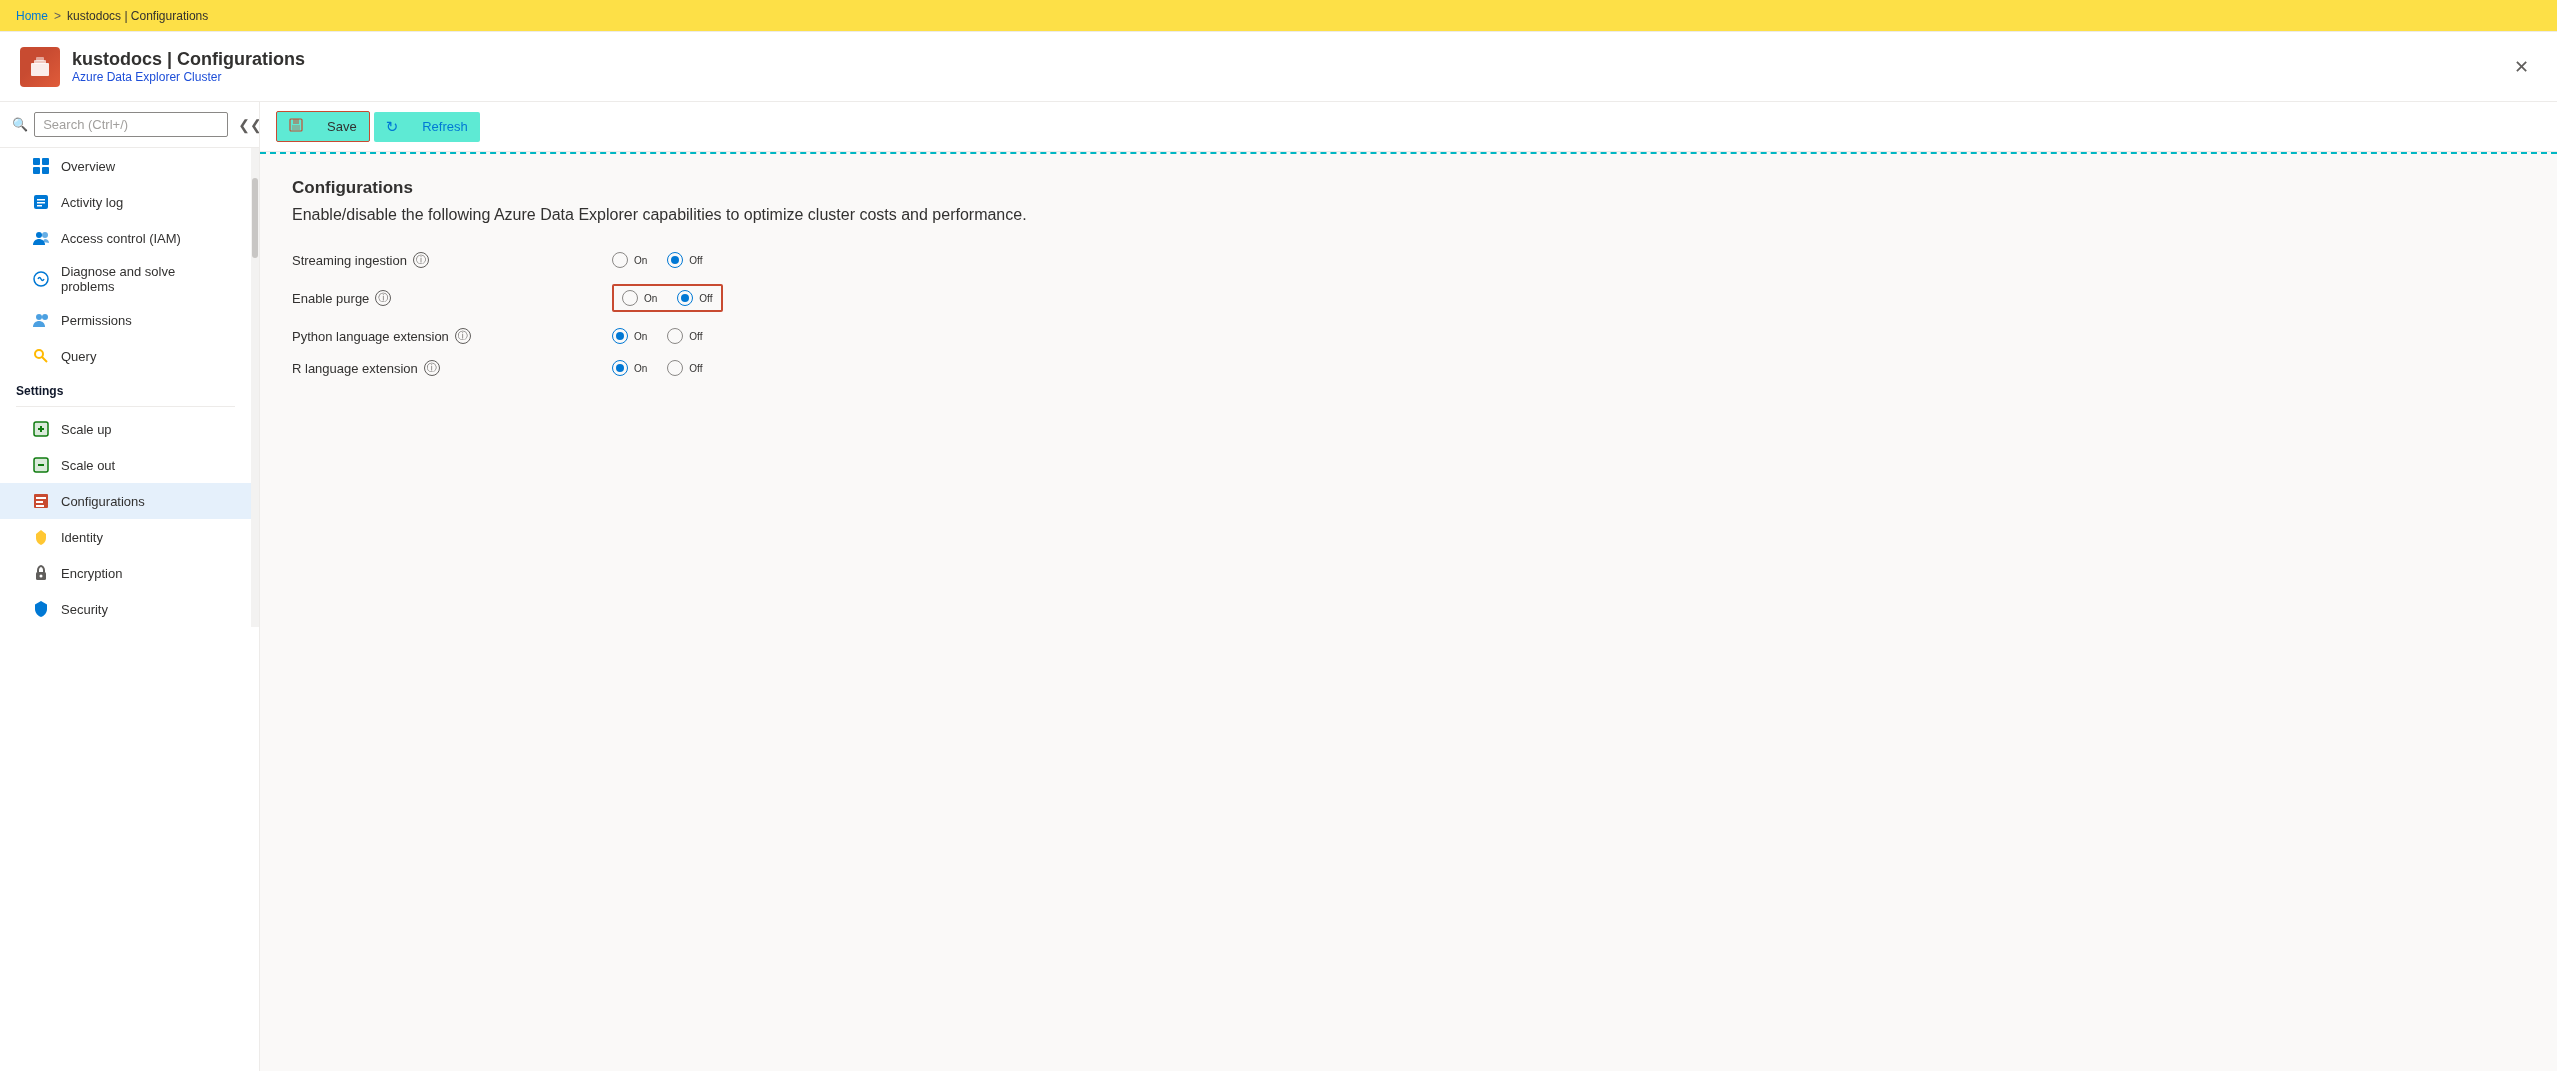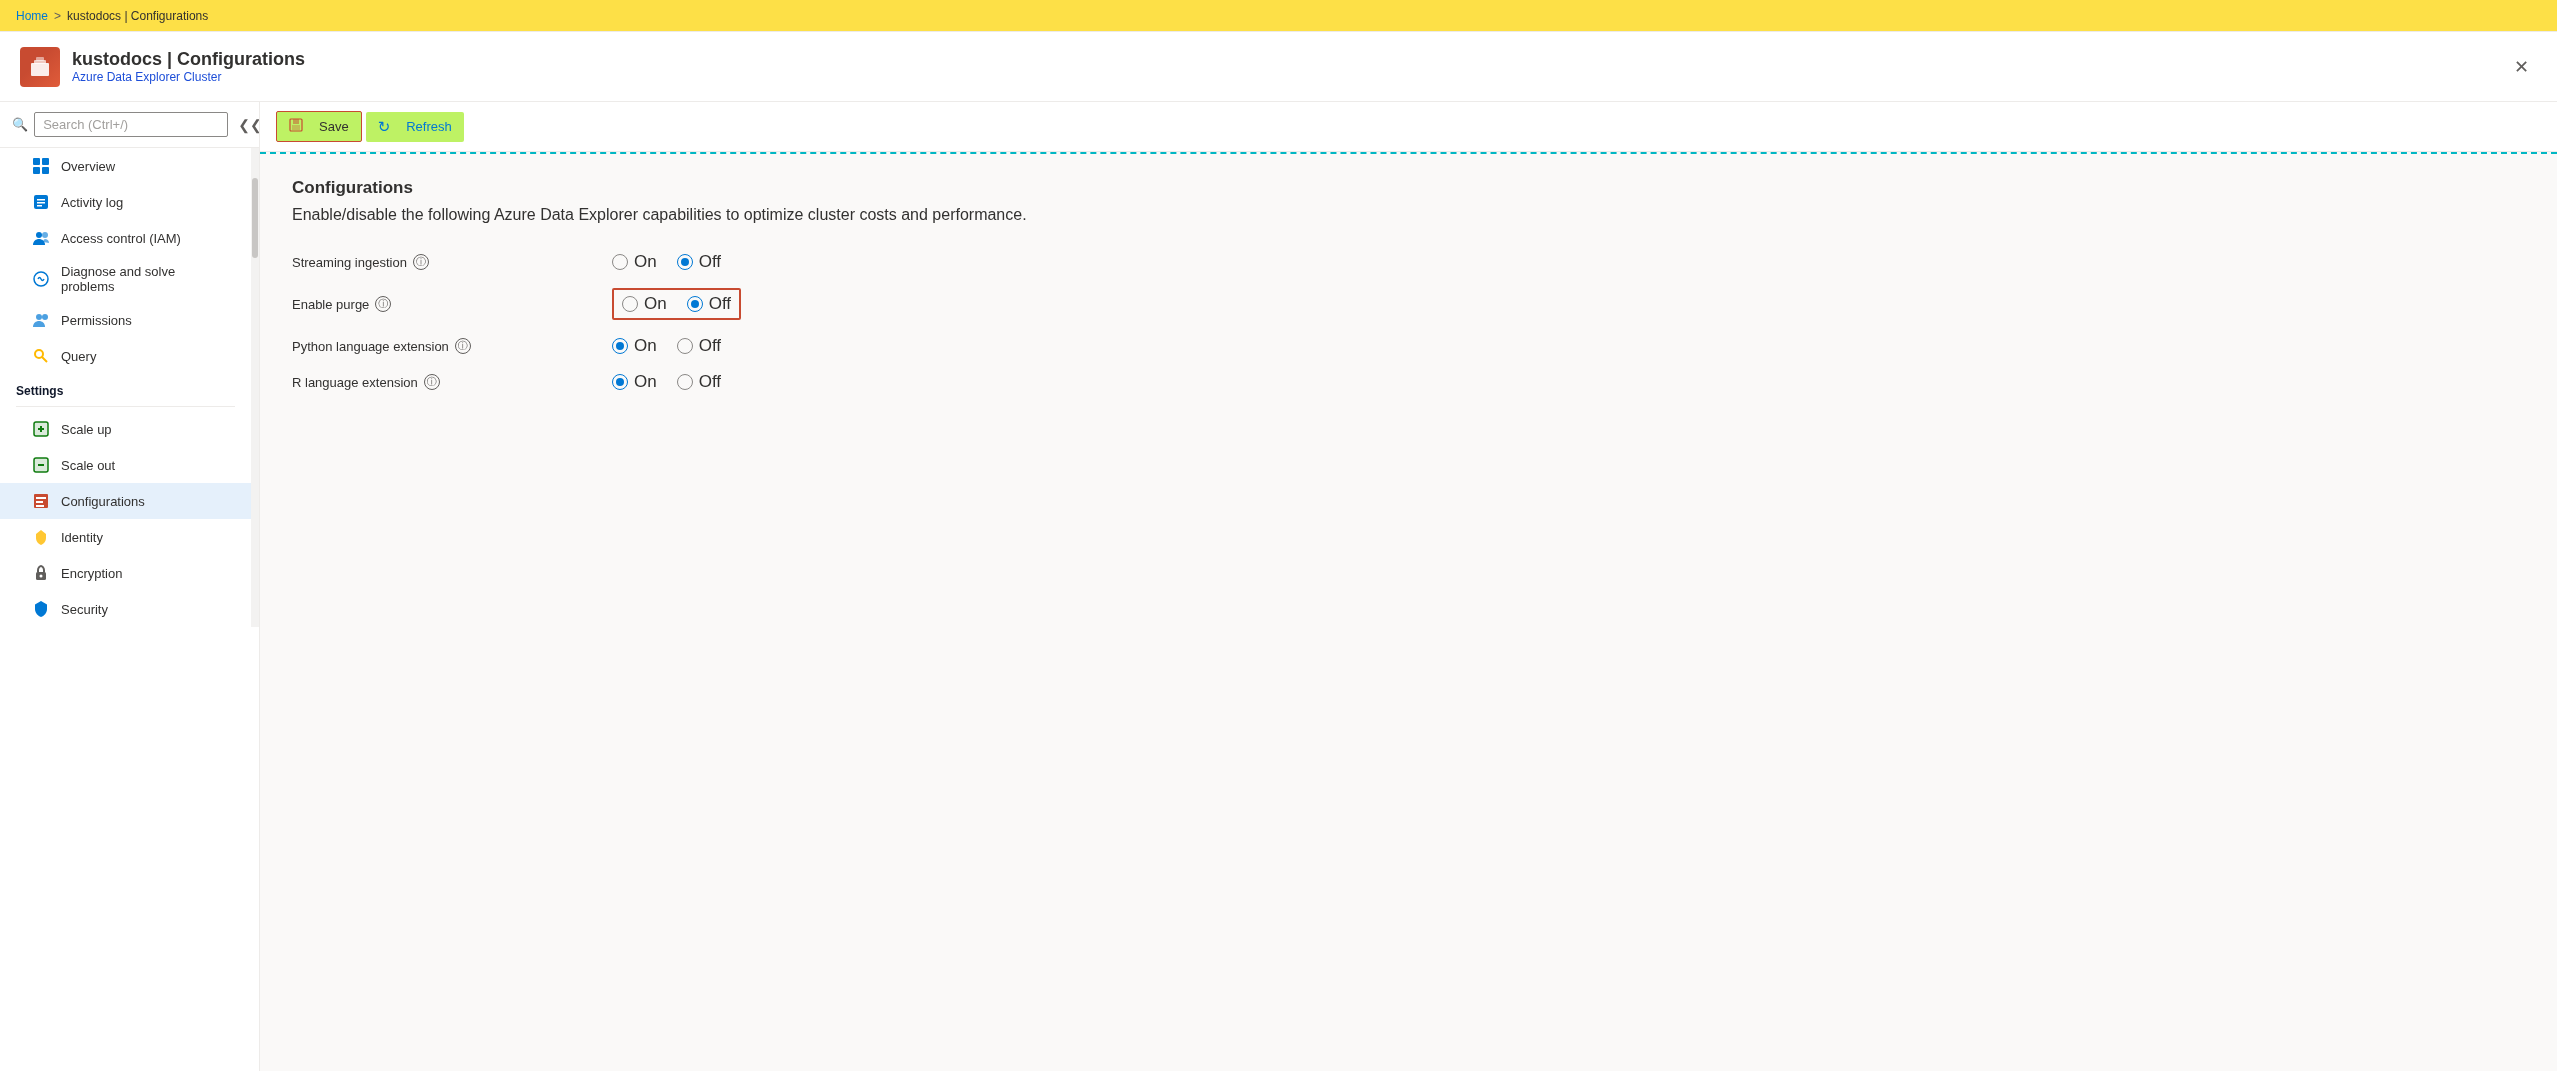--- a/index.html
+++ b/index.html
@@ -34,39 +34,39 @@
     .nav-item { display: flex; align-items: center; padding: 8px 31px; cursor: pointer; gap: 10px; font-size: 13px; color: #323130; }
     .nav-item.active { background: #e5f0fb; }
     .nav-item .nav-icon { width: 20px; height: 20px; display: flex; align-items: center; justify-content: center; flex-shrink: 0; }
     .nav-item .nav-label { font-size: 13px; }
     .nav-section-header { padding: 10px 16px 4px 16px; font-size: 12px; font-weight: 700; color: #0f172a; }
     .nav-divider { border: none; border-top: 1px solid #edebe9; margin: 4px 16px; }
 
     
     .content-area { flex: 1; display: flex; flex-direction: column; overflow: hidden; background: #faf9f8; }
     .toolbar { height: 50px; background: #fff; border-bottom: 1px solid #edebe9; display: flex; align-items: center; padding: 0 16px; gap: 4px; }
-    .toolbar-btn { display: flex; align-items: center; gap: 16px; padding: 6px 12px; background: #bef264; border: 1.5px solid #c84b31; border-radius: 2px; cursor: pointer; font-size: 13px; color: #323130; }
+    .toolbar-btn { display: flex; align-items: center; gap: 24px; padding: 6px 12px; background: #5eead4; border: 1.5px solid #c84b31; border-radius: 2px; cursor: pointer; font-size: 13px; color: #323130; }
     .toolbar-btn.save-btn { border-color: #c84b31; }
     .toolbar-btn.refresh-btn { border: none; color: #0078d4; }
 
     .content-body { flex: 1; overflow-y: auto; padding: 24px 32px; border-top: 2px dashed #00b7c3; }
     .content-body .page-title { font-size: 17px; font-weight: 600; margin-bottom: 8px; color: #323130; }
     .content-body .page-desc { font-size: 16px; color: #323130; margin-bottom: 28px; }
 
     
     .config-table { display: flex; flex-direction: column; gap: 16px; }
     .config-row { display: flex; align-items: center; gap: 0; }
     .config-label { width: 320px; font-size: 13px; color: #323130; display: flex; align-items: center; gap: 6px; }
     .config-label .info-icon { width: 16px; height: 16px; border-radius: 50%; border: 1.5px solid #605e5c; display: flex; align-items: center; justify-content: center; font-size: 10px; color: #605e5c; cursor: pointer; flex-shrink: 0; }
     .radio-group { display: flex; align-items: center; gap: 20px; }
     .radio-option { display: flex; align-items: center; gap: 6px; cursor: pointer; }
     .radio-circle { width: 16px; height: 16px; border-radius: 50%; border: 1.5px solid #8a8886; display: flex; align-items: center; justify-content: center; cursor: pointer; }
     .radio-circle.selected { border-color: #0078d4; }
     .radio-circle.selected::after { content: ''; width: 8px; height: 8px; border-radius: 50%; background: #0078d4; }
-    .radio-label { font-size: 17px; color: #323130; }
+    .radio-label { font-size: 10px; color: #323130; }
     .radio-group-highlighted { border: 2px solid #c84b31; padding: 4px 8px; border-radius: 2px; display: flex; gap: 20px; align-items: center; }
     .sidebar-scroll { position: relative; display: flex; }
     .sidebar-inner { flex: 1; overflow-y: auto; }
     .sidebar-scrollbar { width: 8px; background: #f3f2f1; position: relative; }
     .sidebar-scrollbar-thumb { width: 6px; height: 80px; background: #c8c6c4; border-radius: 3px; position: absolute; top: 30px; left: 1px; }
   </style>
 </head>
 <body>
 
 <div class="app-wrapper">

